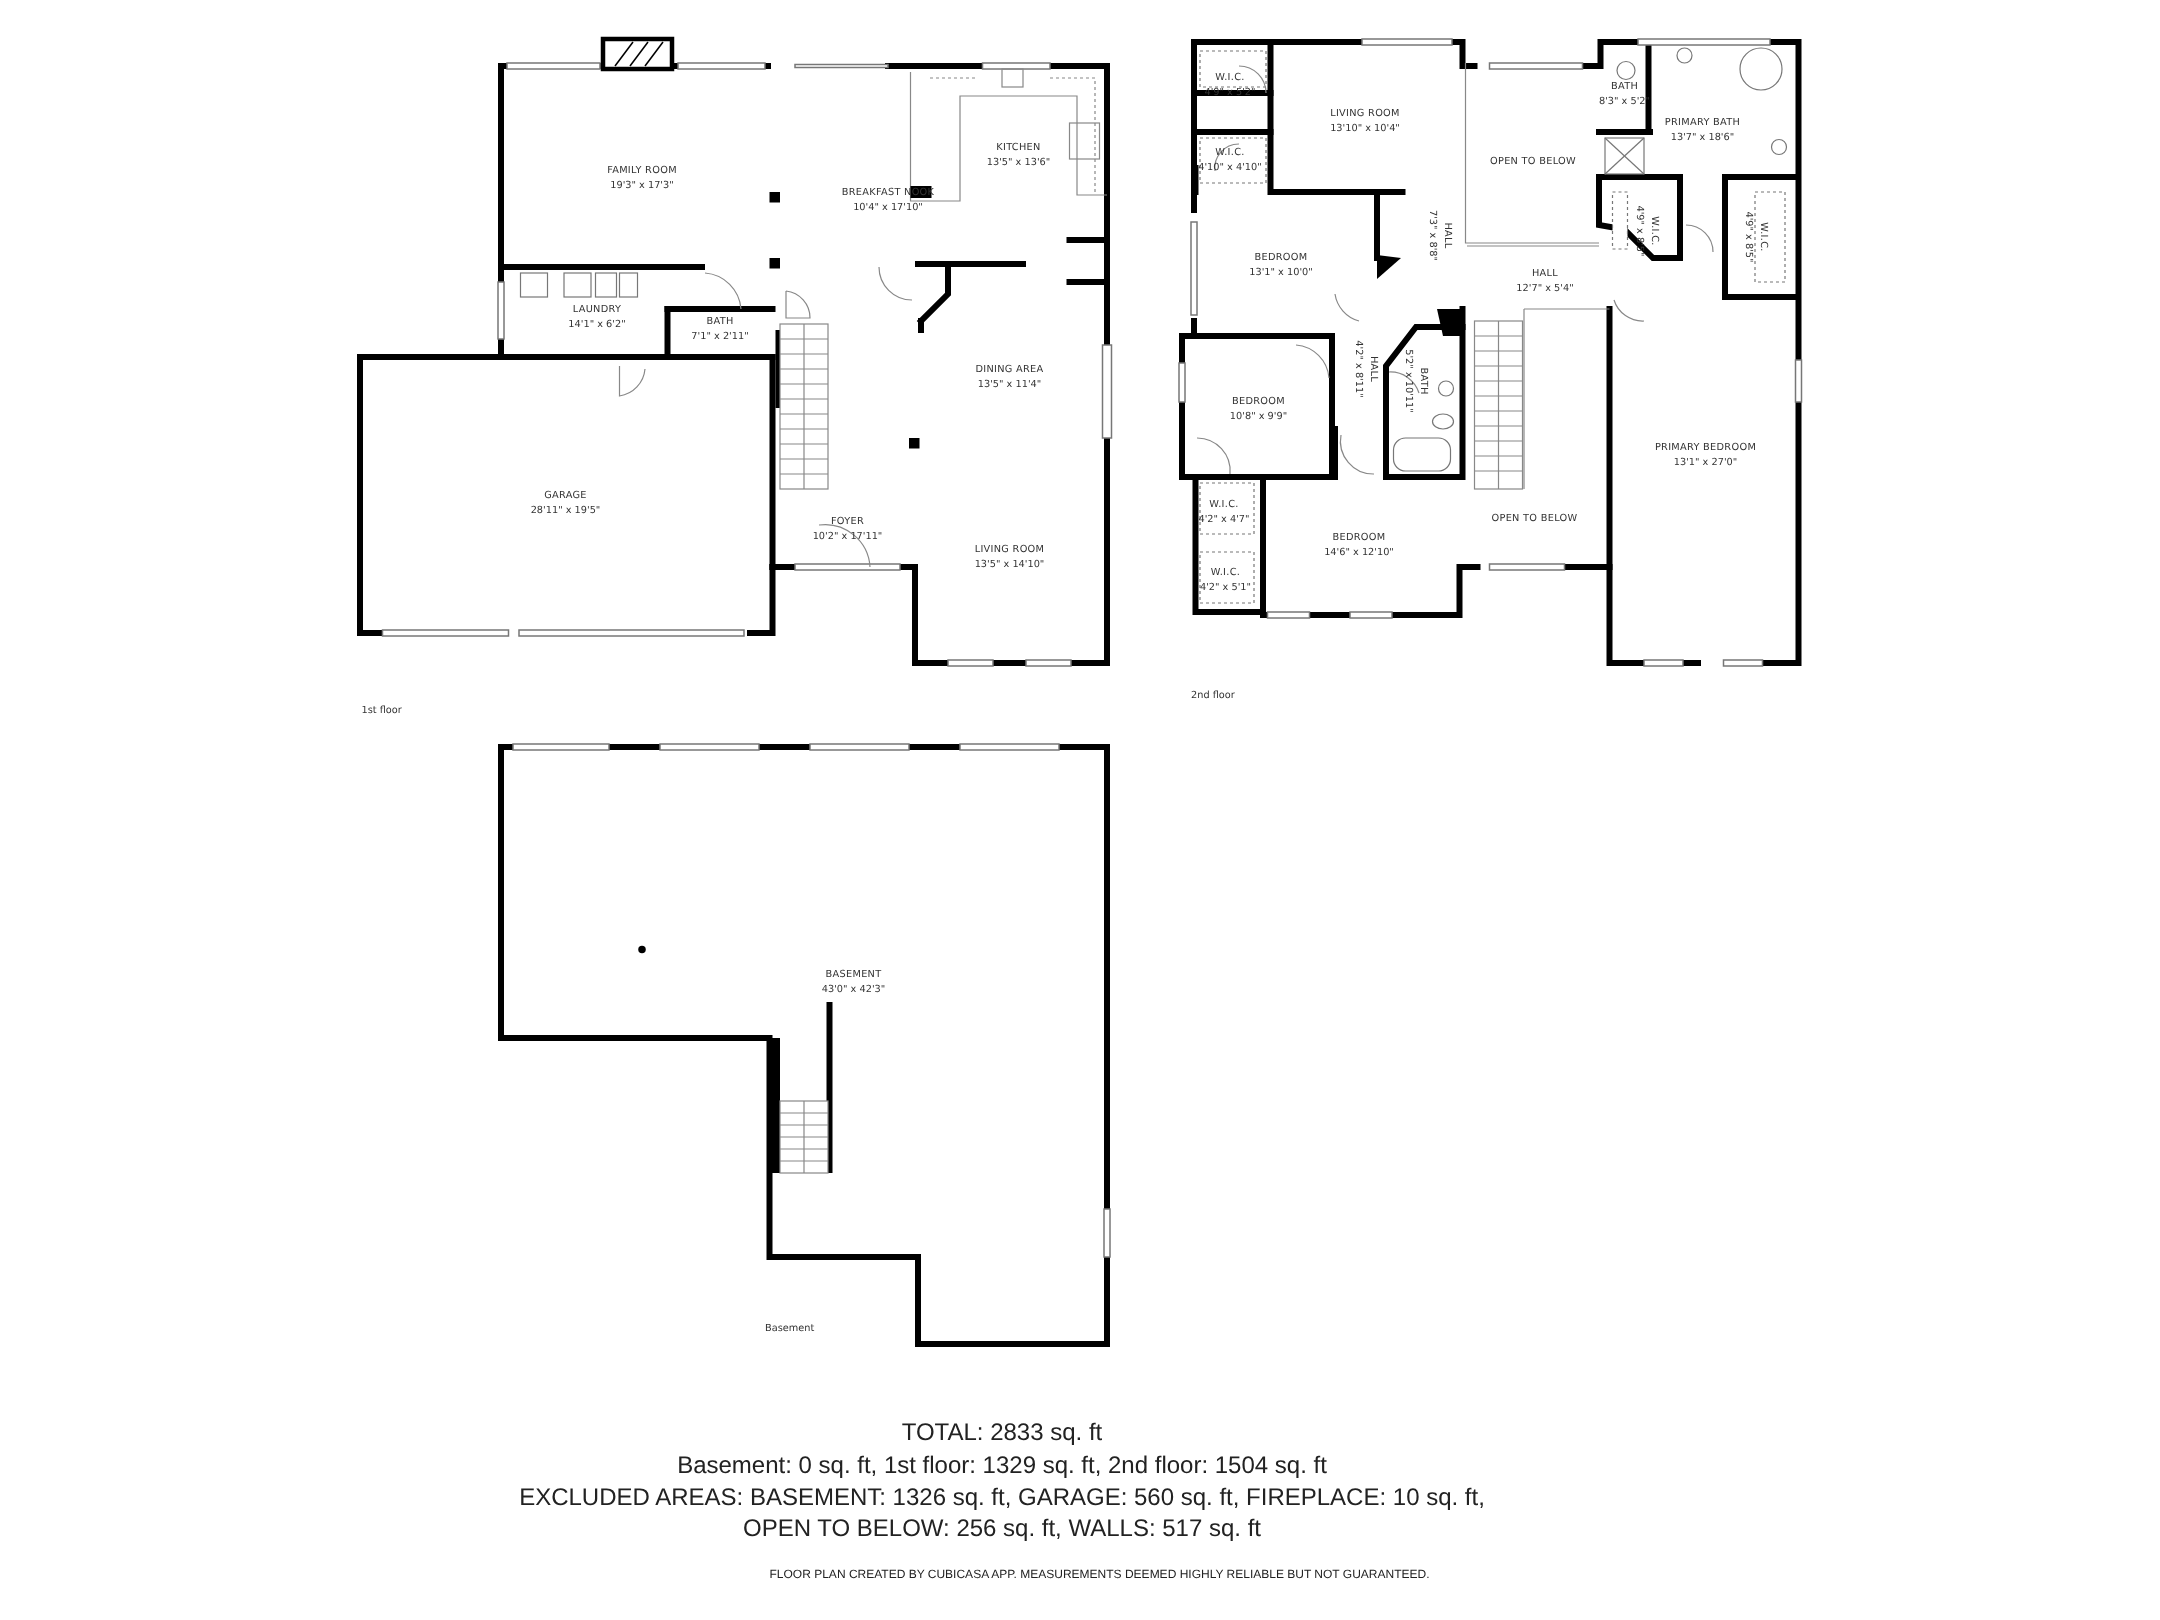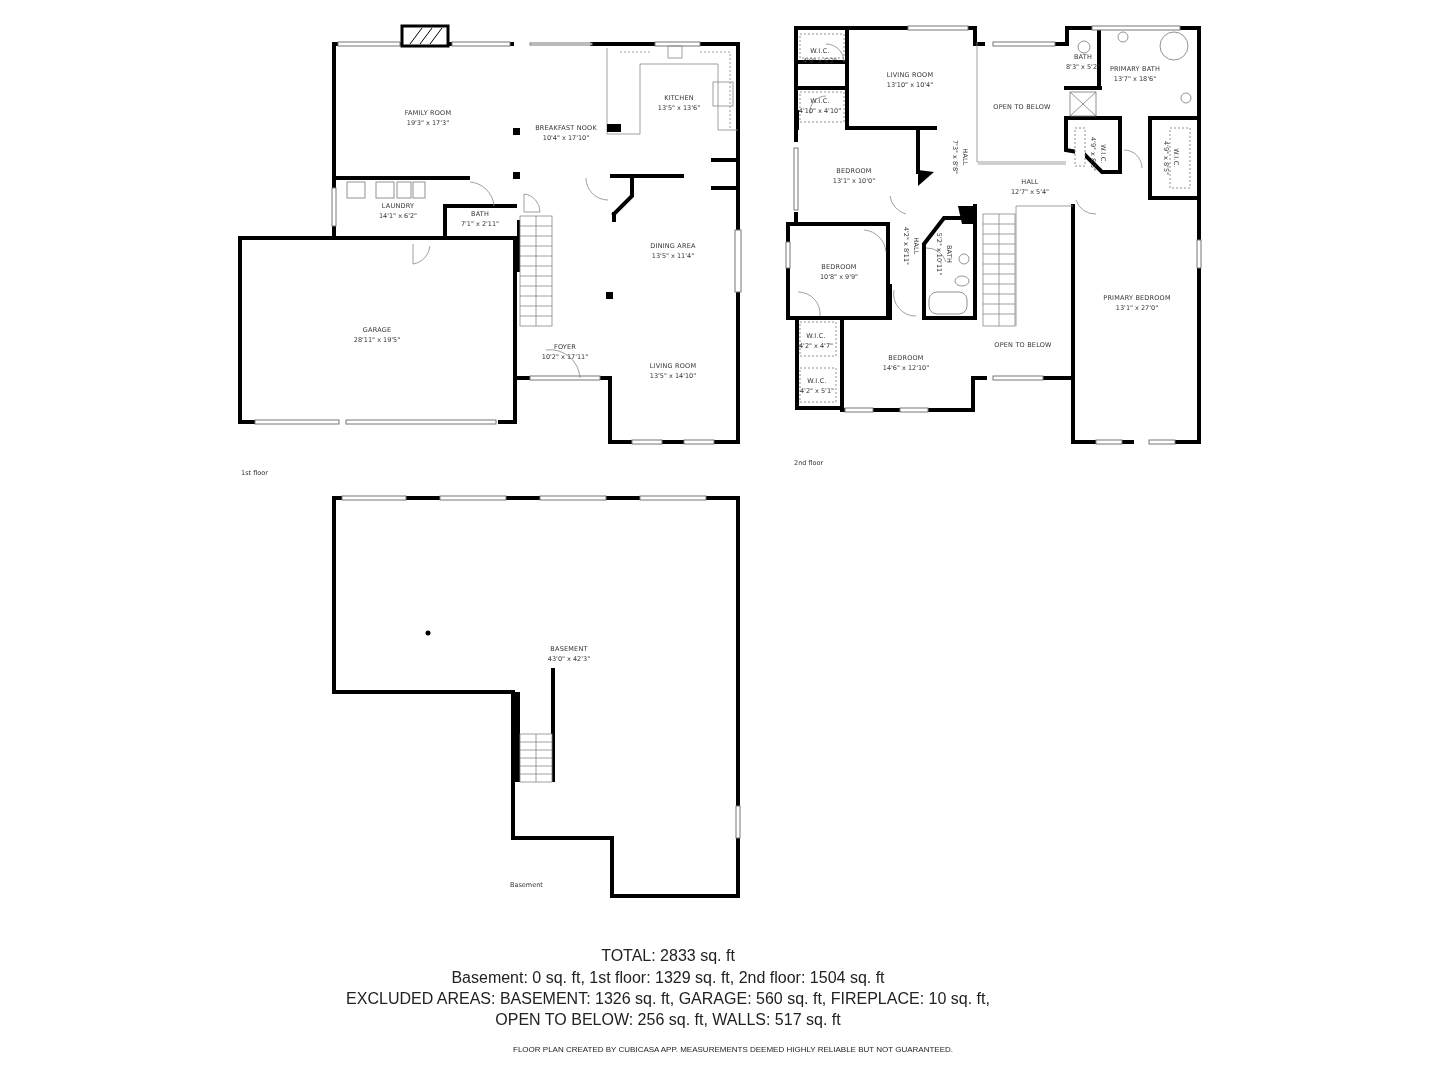--- a/index.html
+++ b/index.html
@@ -243,21 +243,21 @@
     <line x1="520" y1="774" x2="552" y2="774"></line>
     <line x1="536" y1="734" x2="536" y2="782"></line>
   </g>
   <circle cx="428" cy="633" r="2.5" fill="#000"></circle>
 </svg>
 
 <div class="lbl" style="left:428px;top:118px">
     <span class="n">FAMILY ROOM</span>
     <span class="d">19'3" x 17'3"</span>
   </div>
-<div class="lbl" style="left:566px;top:133px">
+<div class="lbl" style="left:592px;top:133px">
     <span class="n">BREAKFAST NOOK</span>
     <span class="d">10'4" x 17'10"</span>
   </div>
 <div class="lbl" style="left:679px;top:103px">
     <span class="n">KITCHEN</span>
     <span class="d">13'5" x 13'6"</span>
   </div>
 <div class="lbl" style="left:398px;top:211px">
     <span class="n">LAUNDRY</span>
     <span class="d">14'1" x 6'2"</span>
@@ -296,21 +296,21 @@
     <span class="n">LIVING ROOM</span>
     <span class="d">13'10" x 10'4"</span>
   </div>
 <div class="lbl" style="left:1022px;top:107px">
     <span class="n">OPEN TO BELOW</span>
   </div>
 <div class="lbl" style="left:1083px;top:62px">
     <span class="n">BATH</span>
     <span class="d">8'3" x 5'2"</span>
   </div>
-<div class="lbl" style="left:1135px;top:74px">
+<div class="lbl" style="left:1135px;top:86px">
     <span class="n">PRIMARY BATH</span>
     <span class="d">13'7" x 18'6"</span>
   </div>
 <div class="lbl rot90" style="left:1098px;top:154px">
     <span class="n">W.I.C.</span>
     <span class="d">4'9" x 8'5"</span>
   </div>
 <div class="lbl rot90" style="left:1171px;top:158px">
     <span class="n">W.I.C.</span>
     <span class="d">4'9" x 8'5"</span>

